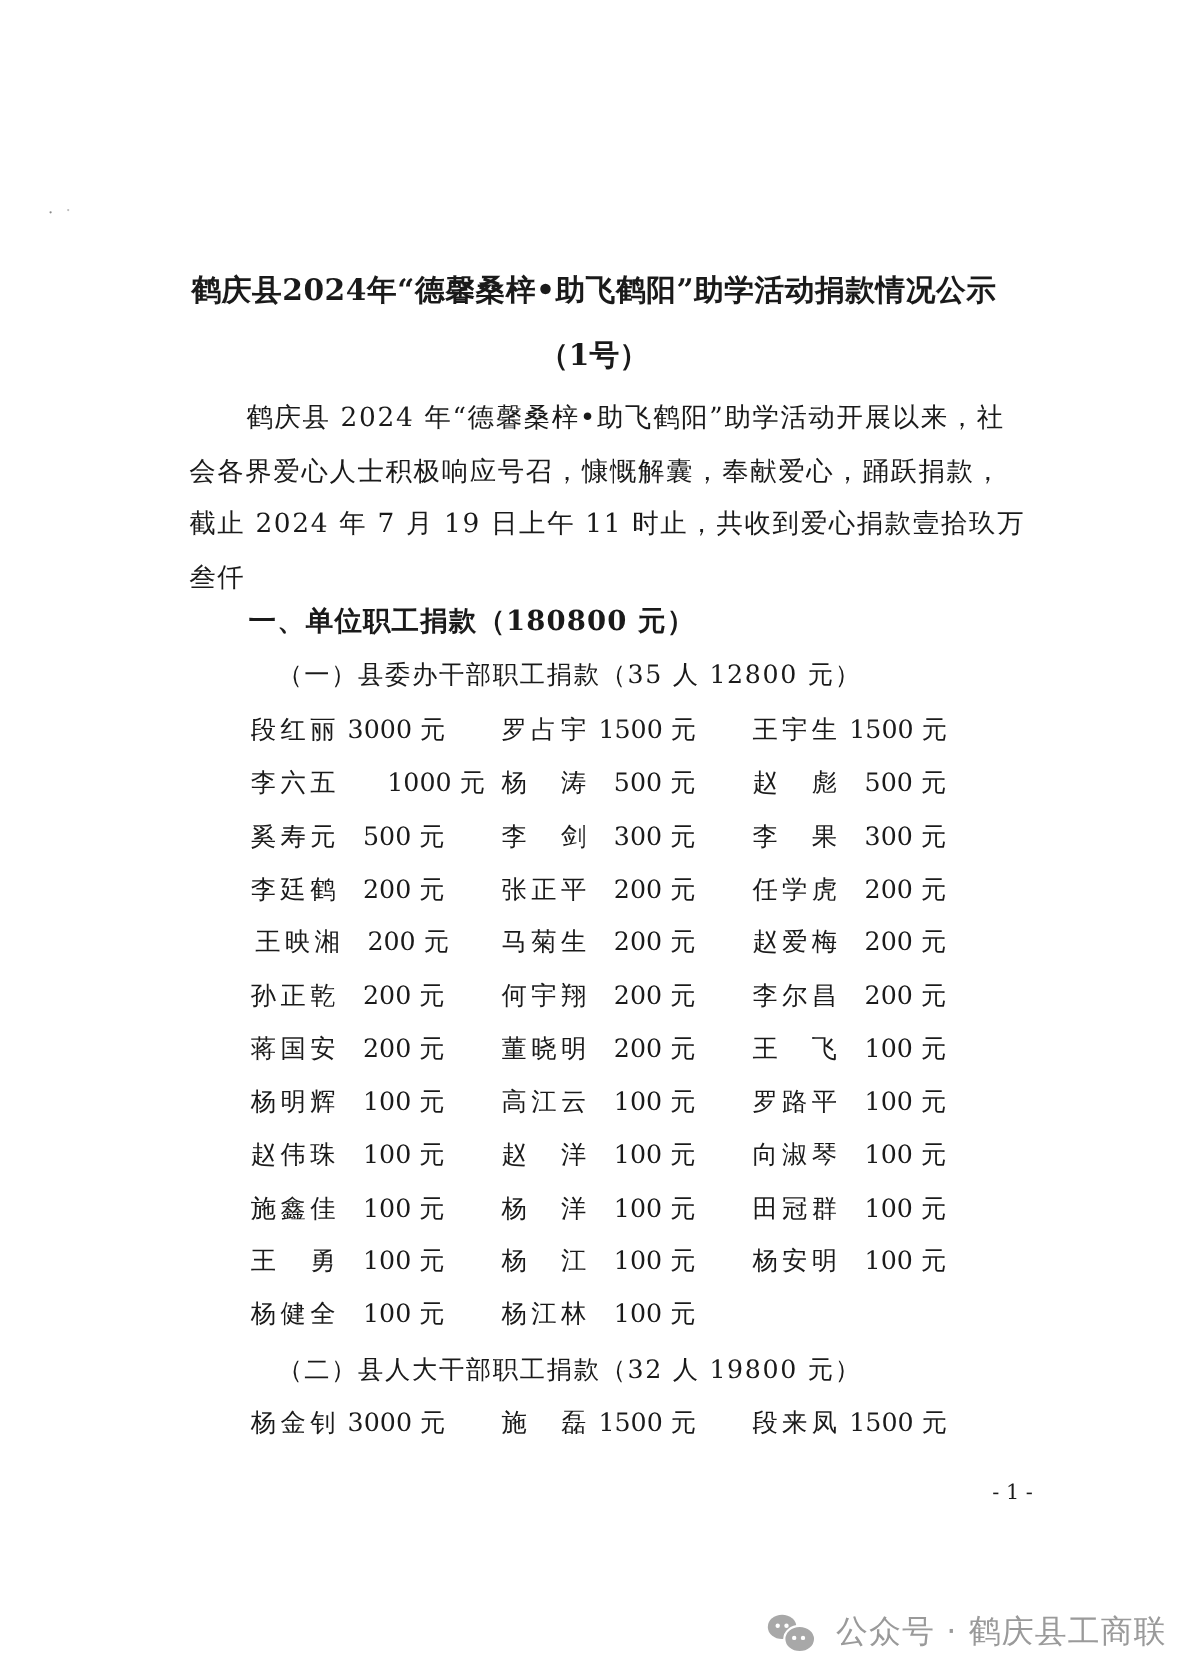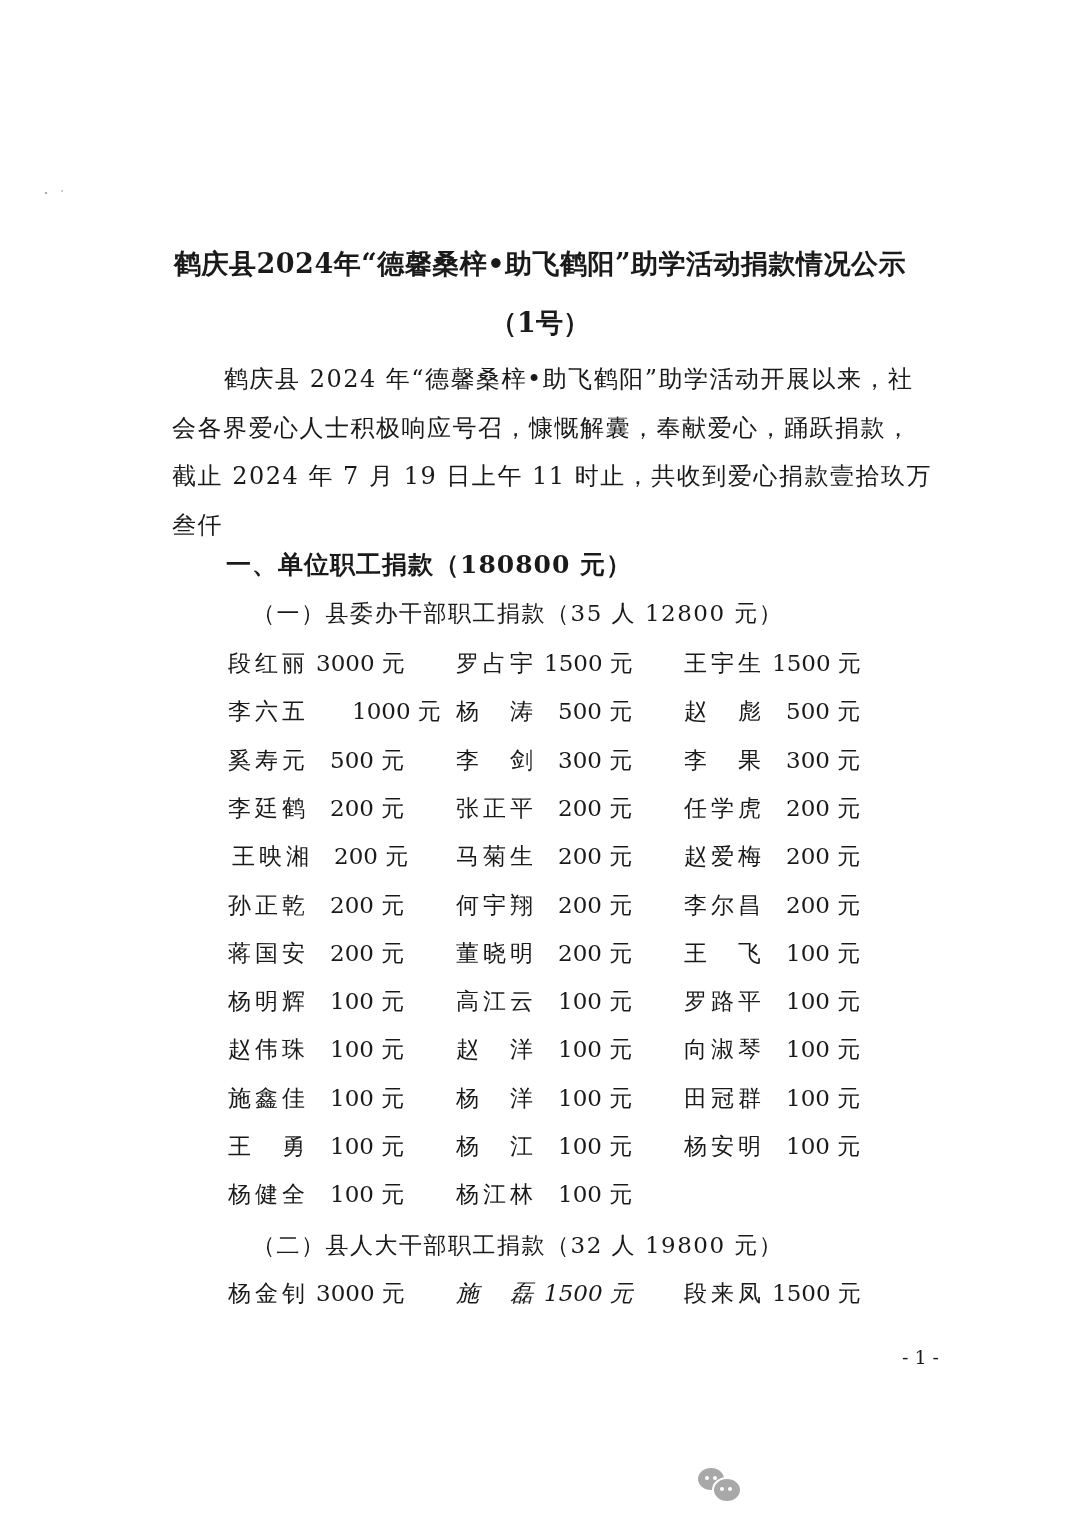--- a/index.html
+++ b/index.html
@@ -106,31 +106,32 @@
       <div class="cell" style="left: 0px;"><span class="nm">杨健全</span><span class="amt" style="left: 102px;">100 元</span></div>
       <div class="cell" style="left: 228px;"><span class="nm">杨江林</span><span class="amt" style="left: 102px;">100 元</span></div>
     </div>
   </div>
 
 <div class="sub" style="top:1230px;">（二）县人大干部职工捐款（32 人 19800 元）</div>
 
 <div id="donors-2">
     <div class="row" style="top: 1278px;">
       <div class="cell" style="left: 0px;"><span class="nm">杨金钊</span><span class="amt" style="left: 88px;">3000 元</span></div>
-      <div class="cell" style="left: 228px; font-style: italic;"><span class="nm">施　磊</span><span class="amt" style="left: 88px;">1500 元</span></div>
+      <div class="cell" style="left: 228px;"><span class="nm">施　磊</span><span class="amt" style="left: 88px;">1500 元</span></div>
       <div class="cell" style="left: 456px;"><span class="nm">段来凤</span><span class="amt" style="left: 88px;">1500 元</span></div>
     </div>
   </div>
 
 <div class="pagenum">- 1 -</div>
 
 <div class="watermark">
   <div class="wm-icon">
     <div class="bubble1">
         <span class="dot" style="left:7px;top:8px;"></span>
         <span class="dot" style="left:15px;top:8px;"></span>
       </div>
     <div class="bubble2">
         <span class="dot" style="left:6px;top:8px;"></span>
         <span class="dot" style="left:14px;top:8px;"></span>
       </div>
   </div>
+  <span>公众号 · 鹤庆县工商联</span>
 </div>
 
 </body></html>

